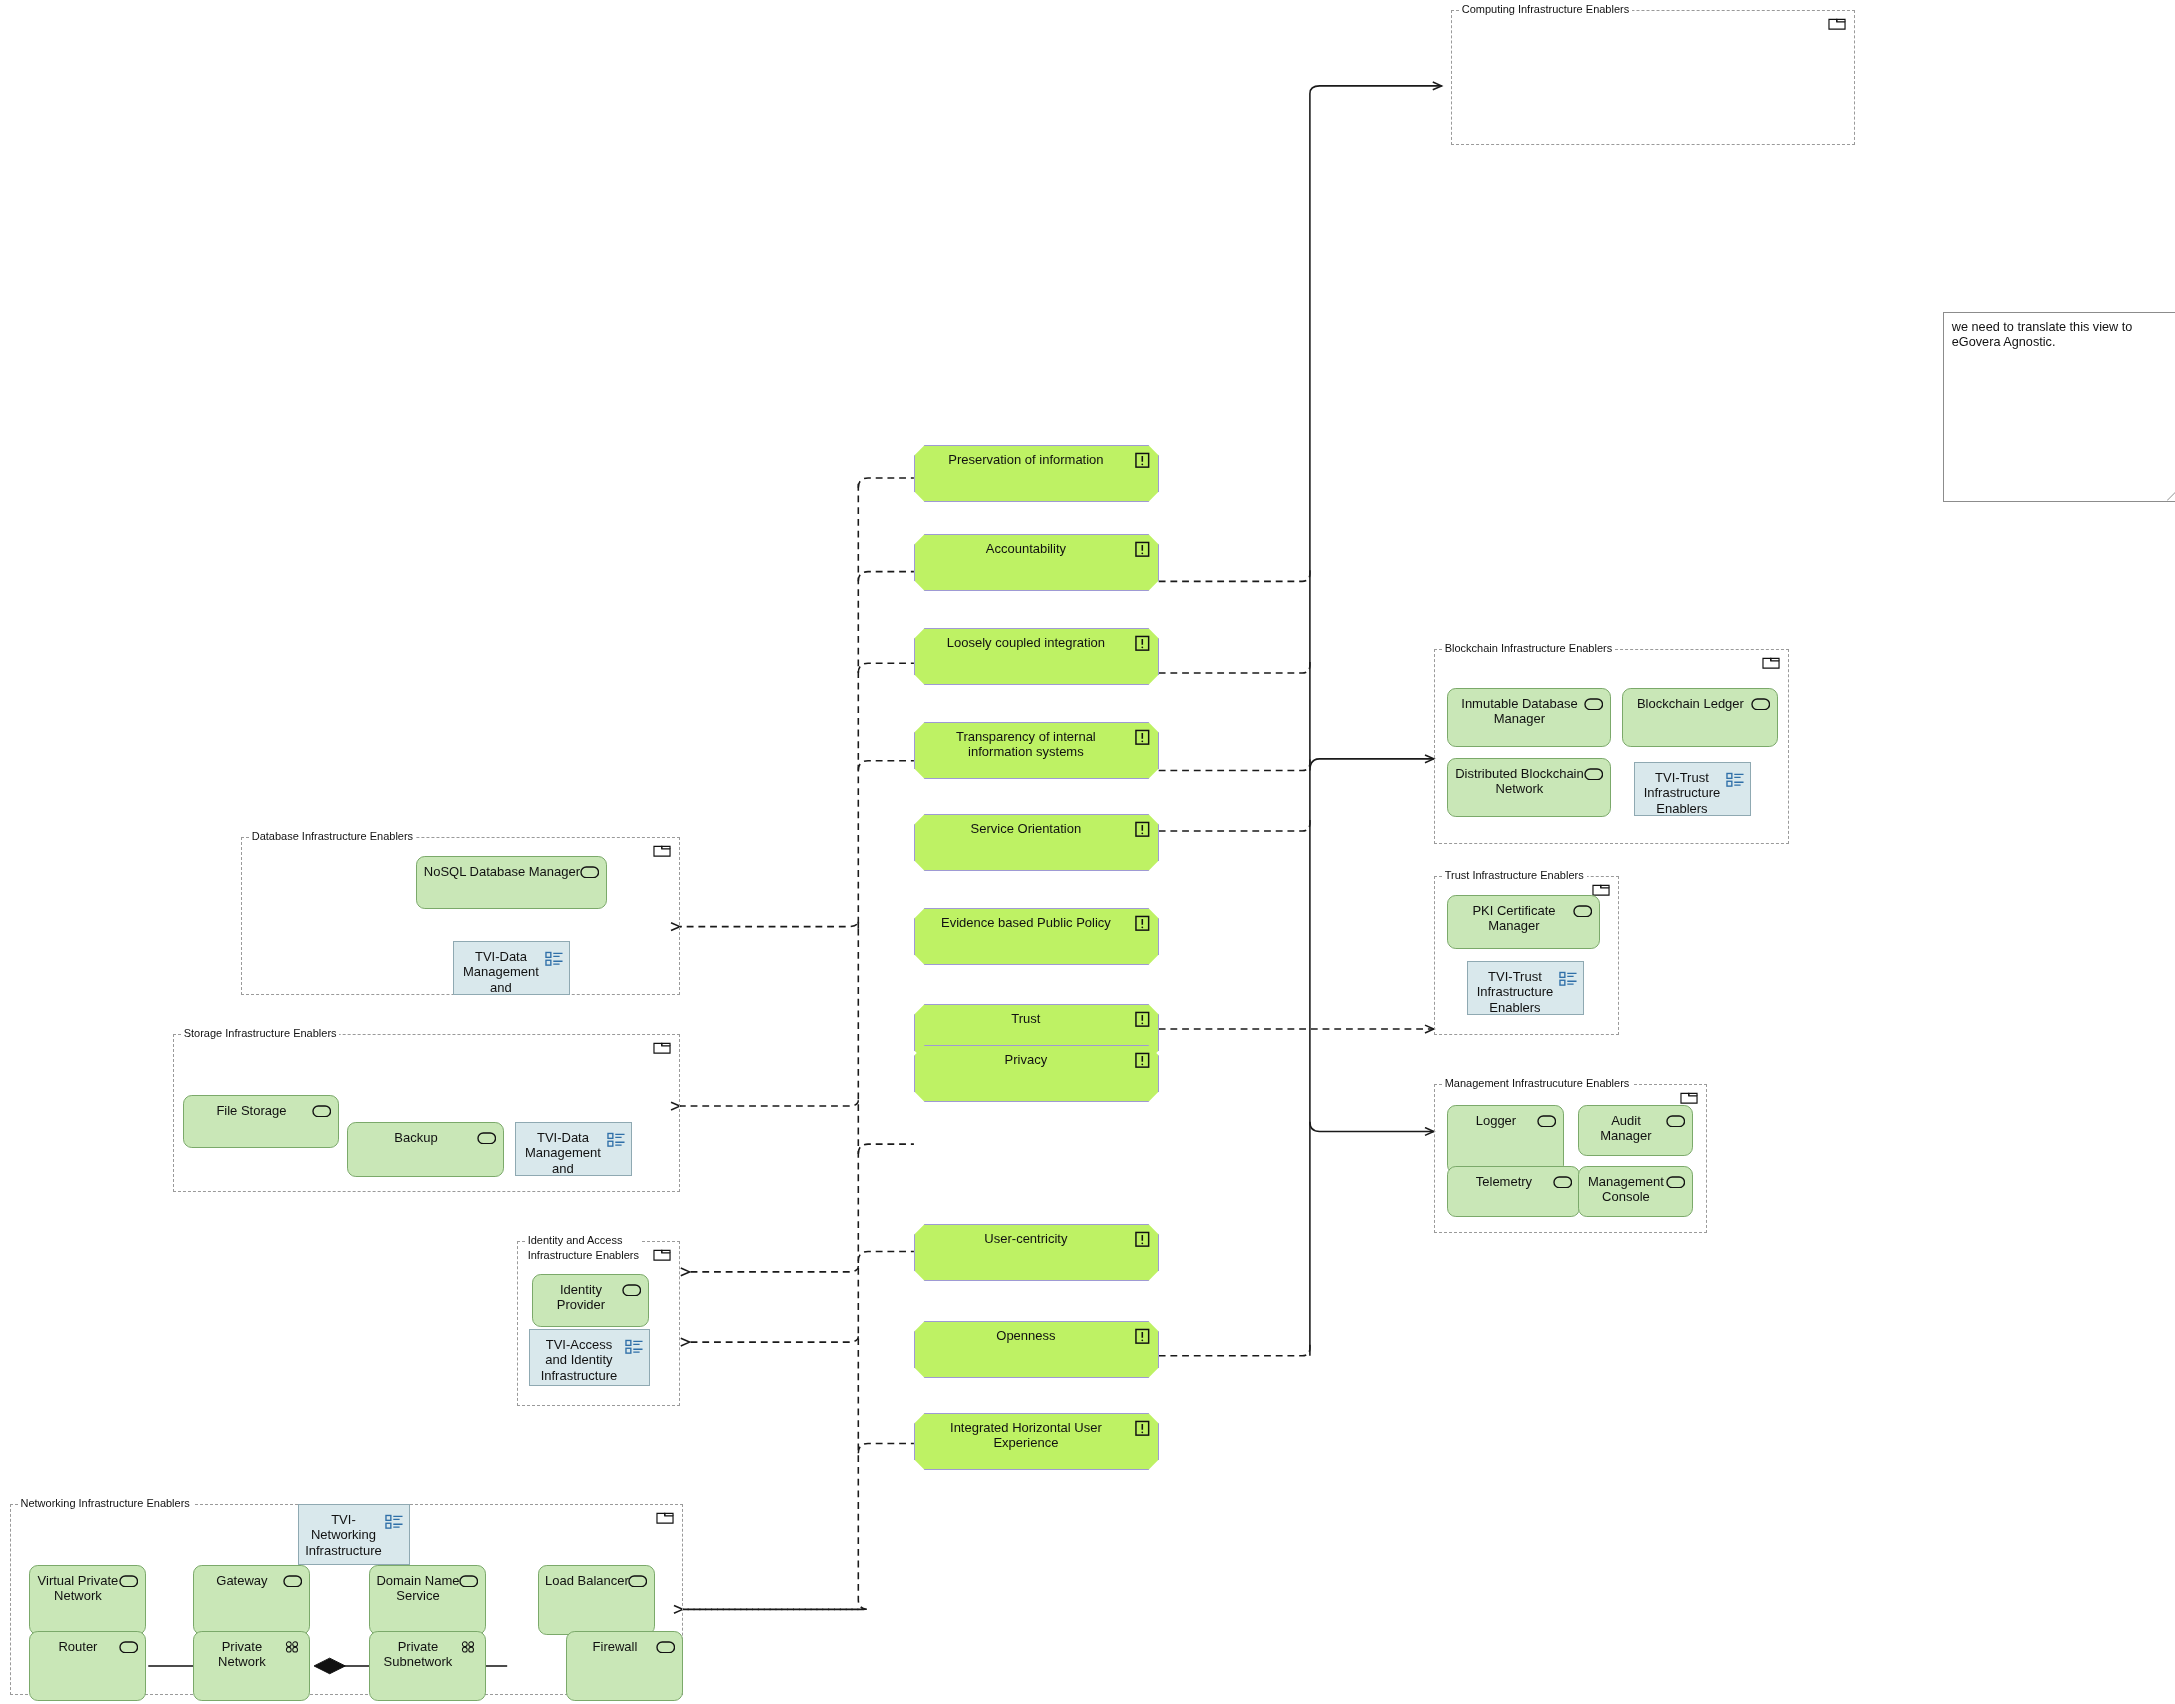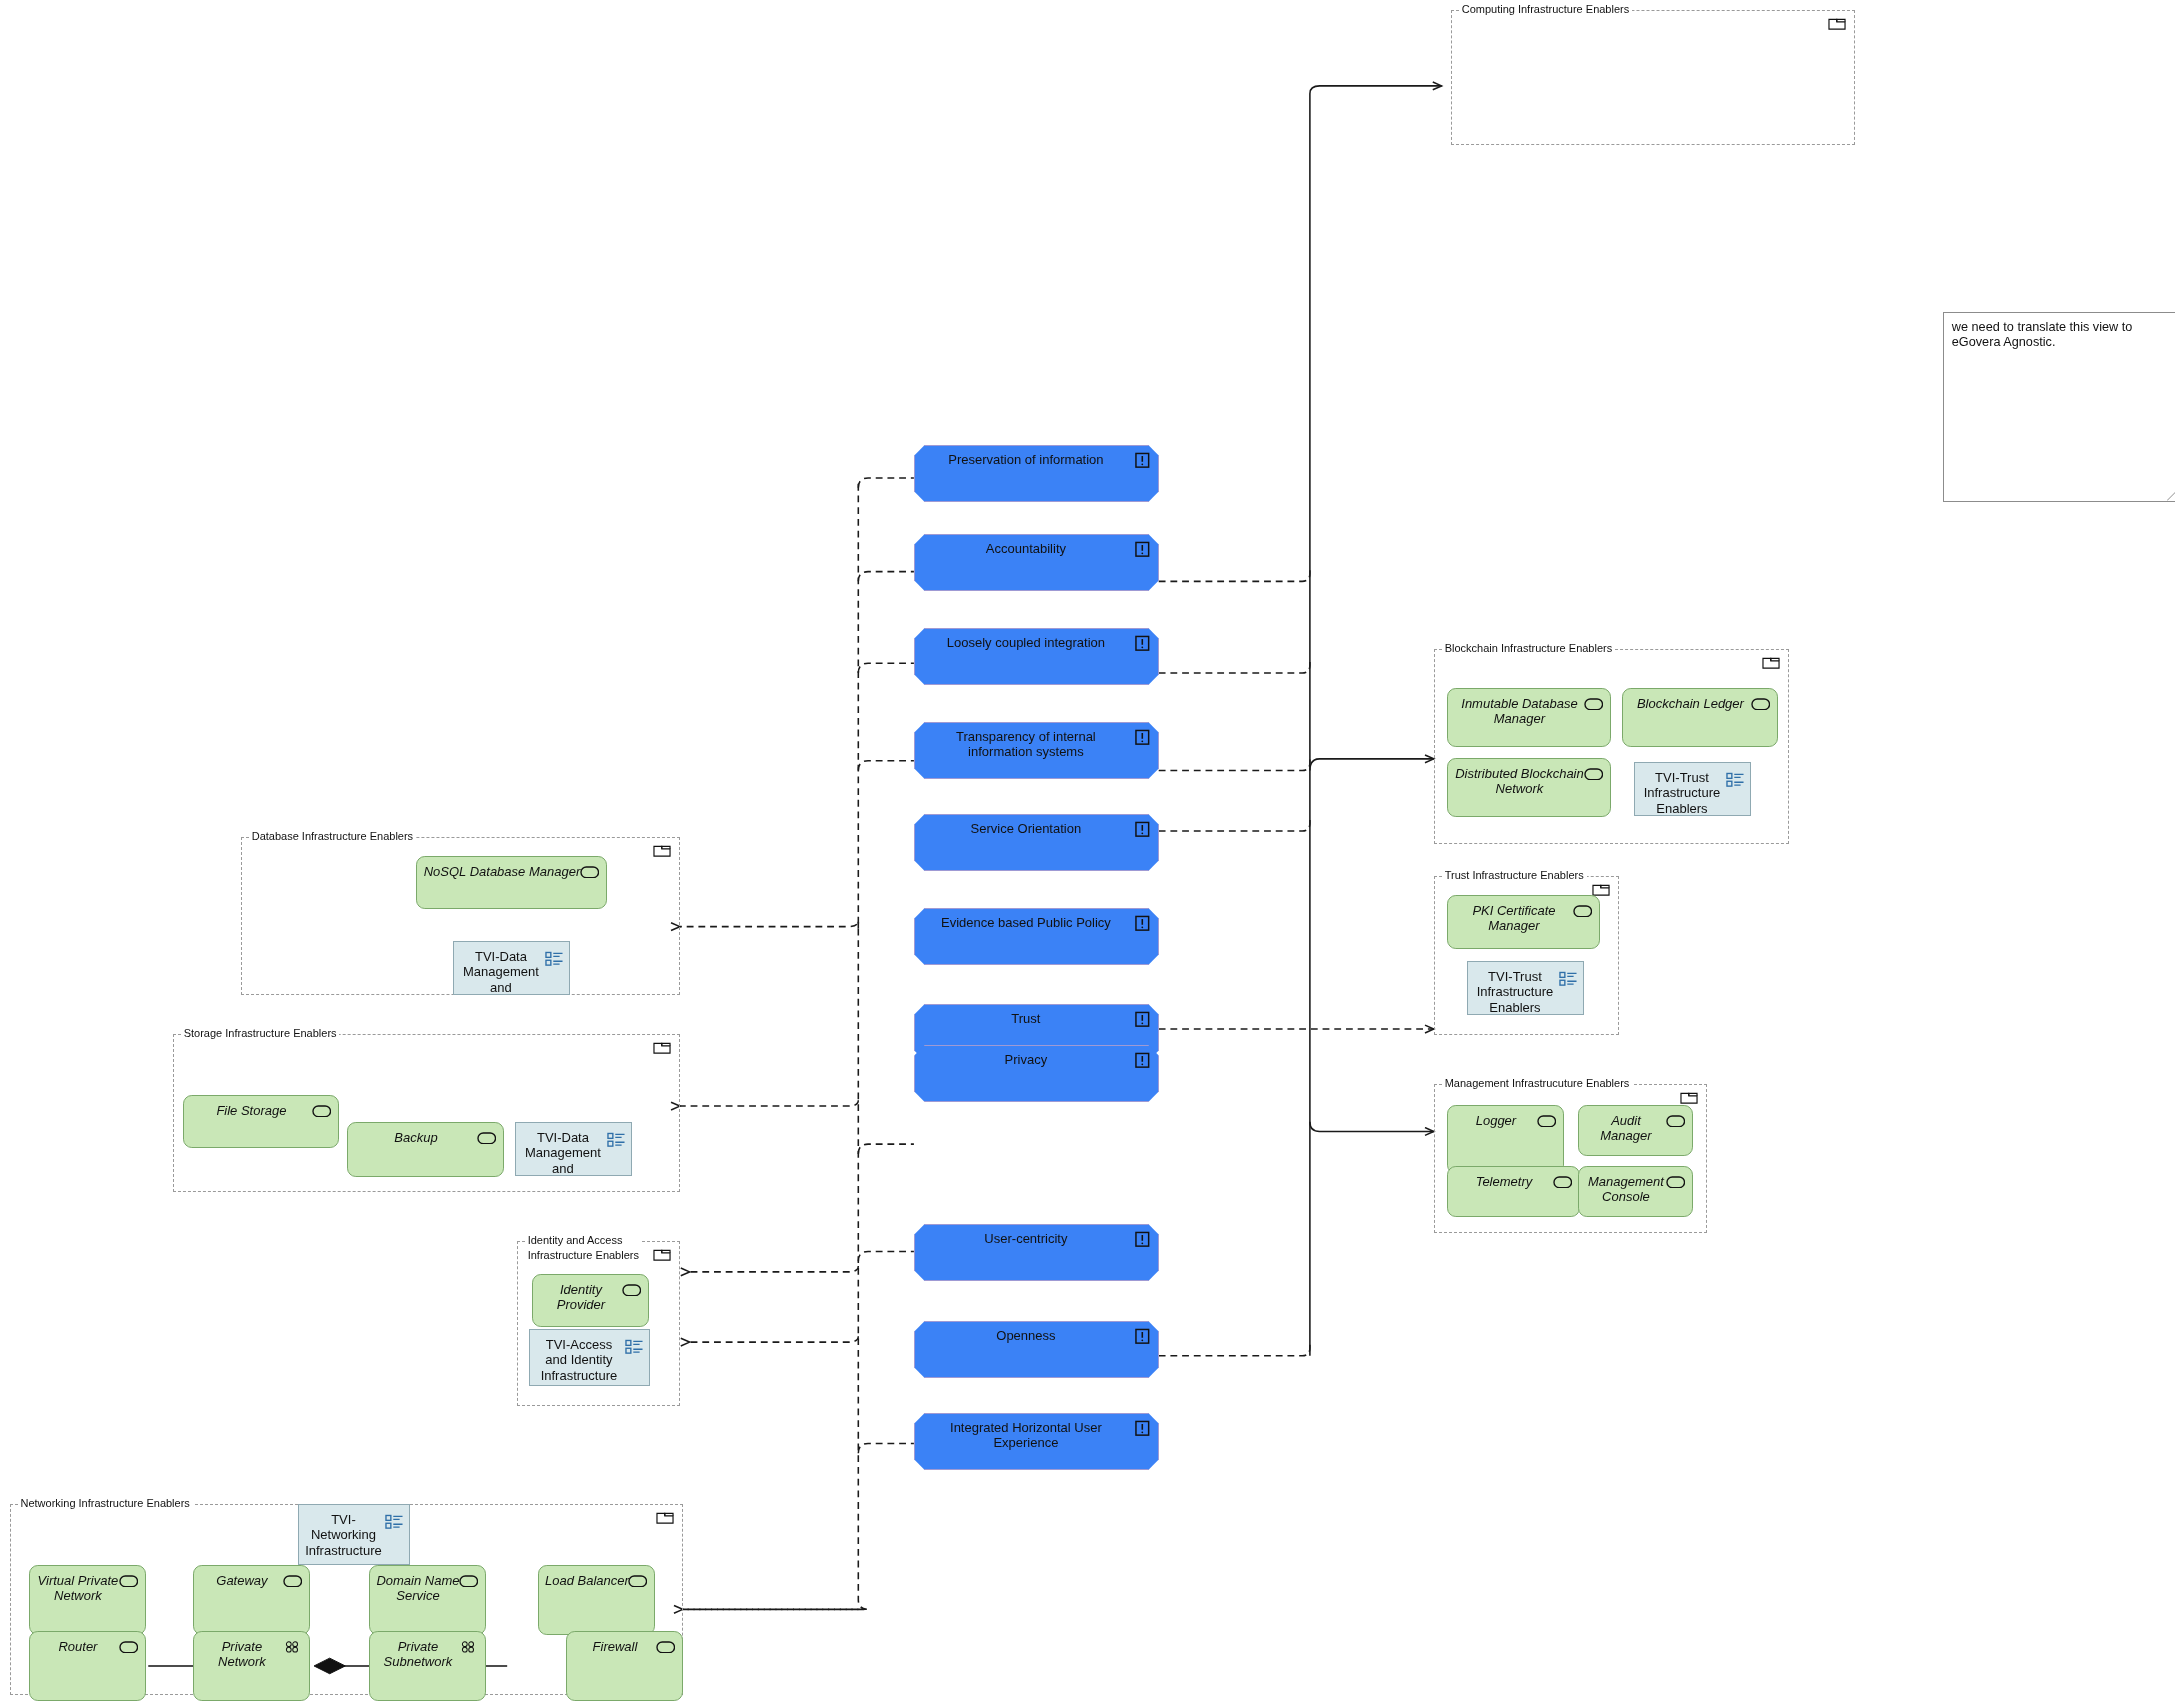--- a/index.html
+++ b/index.html
@@ -12,31 +12,31 @@
   .group{position:absolute;border:1px dashed #9a9a9a;box-sizing:border-box;background:transparent;}
   .group > .g-title{position:absolute;left:6.8px;top:-8.8px;background:#fff;padding:0 2.9px;
       font-size:11px;color:#111;white-space:pre-line;line-height:14.6px;}
   .group > .g-title.two{top:-8.8px;}
   .folder-icon{position:absolute;right:7.8px;top:4.9px;width:18.5px;height:14.6px;}
 
   
   .node{position:absolute;background:#c9e7b7;border:1px solid #7ba96a;border-radius:8.8px;
         box-sizing:border-box;}
   .node .lbl{position:absolute;left:5.9px;right:25px;top:6.8px;text-align:center;
-        font-size:13px;line-height:15.6px;color:#111;font-style:italic;}
+        font-size:13px;line-height:15.6px;color:#111;}
   .node .nicon{position:absolute;right:6.8px;top:8.8px;width:19.5px;height:12.7px;}
 
   
   .tvi{position:absolute;background:#d9e8ec;border:1px solid #8fa9b2;box-sizing:border-box;}
   .tvi .lbl{position:absolute;left:3.9px;right:25px;top:6.8px;text-align:center;
         font-size:13px;line-height:15.6px;color:#111;}
   .tvi .ticon{position:absolute;right:5.9px;top:8.8px;width:18.5px;height:15.6px;}
 
   
-  .principle{position:absolute;width:245px;height:57px;background:#3b82f6;
+  .principle{position:absolute;width:245px;height:57px;background:#bef264;
         border:1px solid #9f9ad4;box-sizing:border-box;
         clip-path:polygon(10.7px 0, calc(100% - 10.7px) 0, 100% 10.7px, 100% calc(100% - 10.7px),
                           calc(100% - 10.7px) 100%, 10.7px 100%, 0 calc(100% - 10.7px), 0 10.7px);}
   .principle .lbl{position:absolute;left:7.8px;right:29px;top:5.9px;text-align:center;
         font-size:13px;line-height:15.6px;color:#111;}
   .principle .picon{position:absolute;right:7.8px;top:5.9px;width:16.6px;height:16.6px;}
 
   
   .note{position:absolute;background:#fff;border:1px solid #8c8c8c;box-sizing:border-box;}
   .note .ntext{position:absolute;left:7.8px;top:6.8px;right:9.8px;font-size:12.7px;line-height:15.6px;color:#111;}

